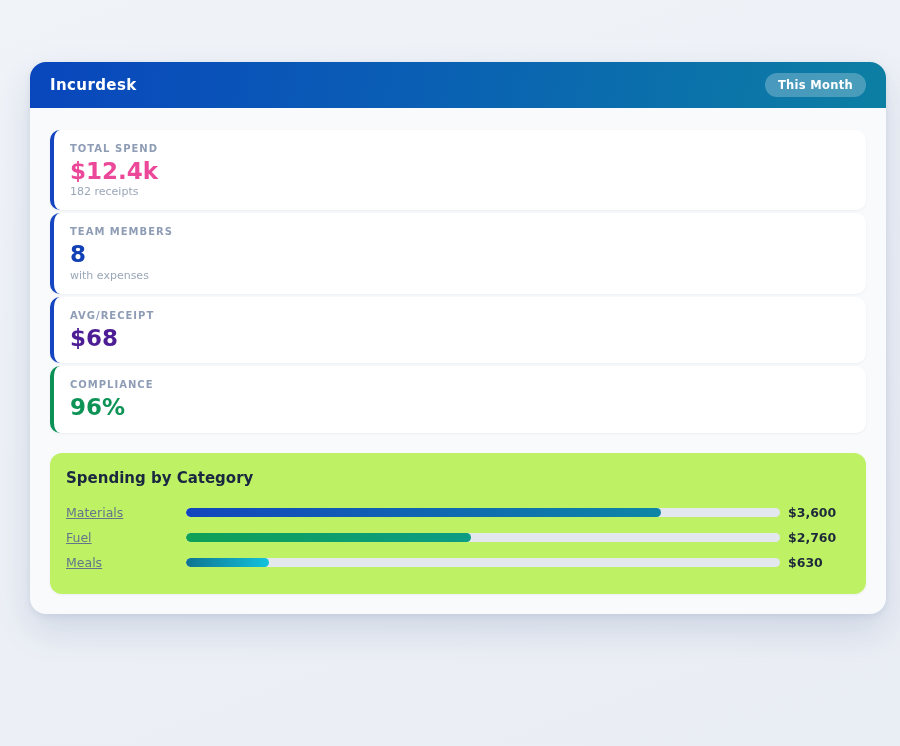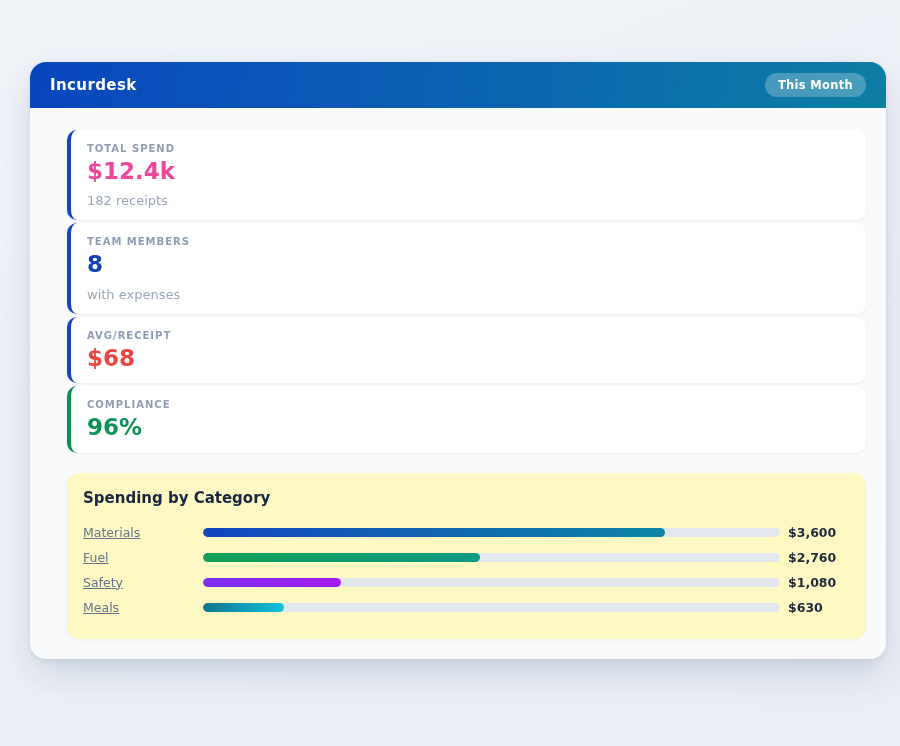--- a/index.html
+++ b/index.html
@@ -45,21 +45,21 @@
     font-weight: bold;
     letter-spacing: 0.3px;
     padding: 5px 13px;
     border-radius: 999px;
     border: none;
     cursor: pointer;
     font-family: inherit;
     text-align: right;
   }
   .app-body {
-    padding: 22px 20px 20px 37px;
+    padding: 22px 20px 20px 20px;
   }
   .stat-card {
     background: #ffffff;
     border-radius: 10px;
     border-left: 4px solid #1545c0;
     padding: 13px 16px 12px 16px;
     margin-bottom: 3px;
     box-shadow: 0 1px 3px rgba(15, 30, 60, 0.05);
   }
   .stat-label {
@@ -70,25 +70,25 @@
   }
   .stat-value {
     font-size: 23px;
     font-weight: bold;
     color: #1141b4;
     margin-top: 4px;
     line-height: 1.15;
   }
   .stat-sub {
     color: #9aa7b8;
-    font-size: 13px;
-    margin-top: 9px;
+    font-size: 11px;
+    margin-top: 1px;
   }
   .cat-card {
-    background: #fef9c3;
+    background: #bef264;
     border-radius: 12px;
     padding: 16px 16px 19px 16px;
     margin-top: 20px;
     box-shadow: 0 1px 3px rgba(15, 30, 60, 0.05);
   }
   .cat-title {
     font-size: 15px;
     font-weight: bold;
     color: #1a2740;
     margin-bottom: 13px;
@@ -145,21 +145,21 @@
     </div>
 
     <div class="stat-card" style="border-left-color: rgb(21, 69, 192);">
       <div class="stat-label">TEAM MEMBERS</div>
       <div class="stat-value" style="color: rgb(17, 65, 180);">8</div>
       <div class="stat-sub">with expenses</div>
     </div>
 
     <div class="stat-card" style="border-left-color: rgb(21, 69, 192);">
       <div class="stat-label">AVG/RECEIPT</div>
-      <div class="stat-value" style="color: #ef4444;">$68</div>
+      <div class="stat-value" style="color: #4c1d95;">$68</div>
 
     </div>
 
     <div class="stat-card" style="border-left-color: rgb(11, 145, 85);">
       <div class="stat-label">COMPLIANCE</div>
       <div class="stat-value" style="color: rgb(13, 147, 85);">96%</div>
 
     </div>
 
     <div class="cat-card">
@@ -175,27 +175,20 @@
 
 
       <div class="cat-row">
         <span class="cat-label">Fuel</span>
         <div class="cat-track" style="background: rgb(227, 232, 239);">
             <div class="cat-fill" style="width: 48%; background: linear-gradient(90deg, rgb(15, 161, 86), rgb(12, 155, 133));"></div>
           </div>
         <span class="cat-value">$2,760</span>
       </div>
 
-      <div class="cat-row">
-        <span class="cat-label">Safety</span>
-        <div class="cat-track" style="background: rgb(227, 232, 239);">
-            <div class="cat-fill" style="width: 24%; background: linear-gradient(90deg, rgb(123, 47, 240), rgb(162, 28, 240));"></div>
-          </div>
-        <span class="cat-value">$1,080</span>
-      </div>
 
       <div class="cat-row">
         <span class="cat-label">Meals</span>
         <div class="cat-track" style="background: rgb(227, 232, 239);">
             <div class="cat-fill" style="width: 14%; background: linear-gradient(90deg, rgb(14, 116, 144), rgb(18, 194, 221));"></div>
           </div>
         <span class="cat-value">$630</span>
       </div>
 
     </div>

